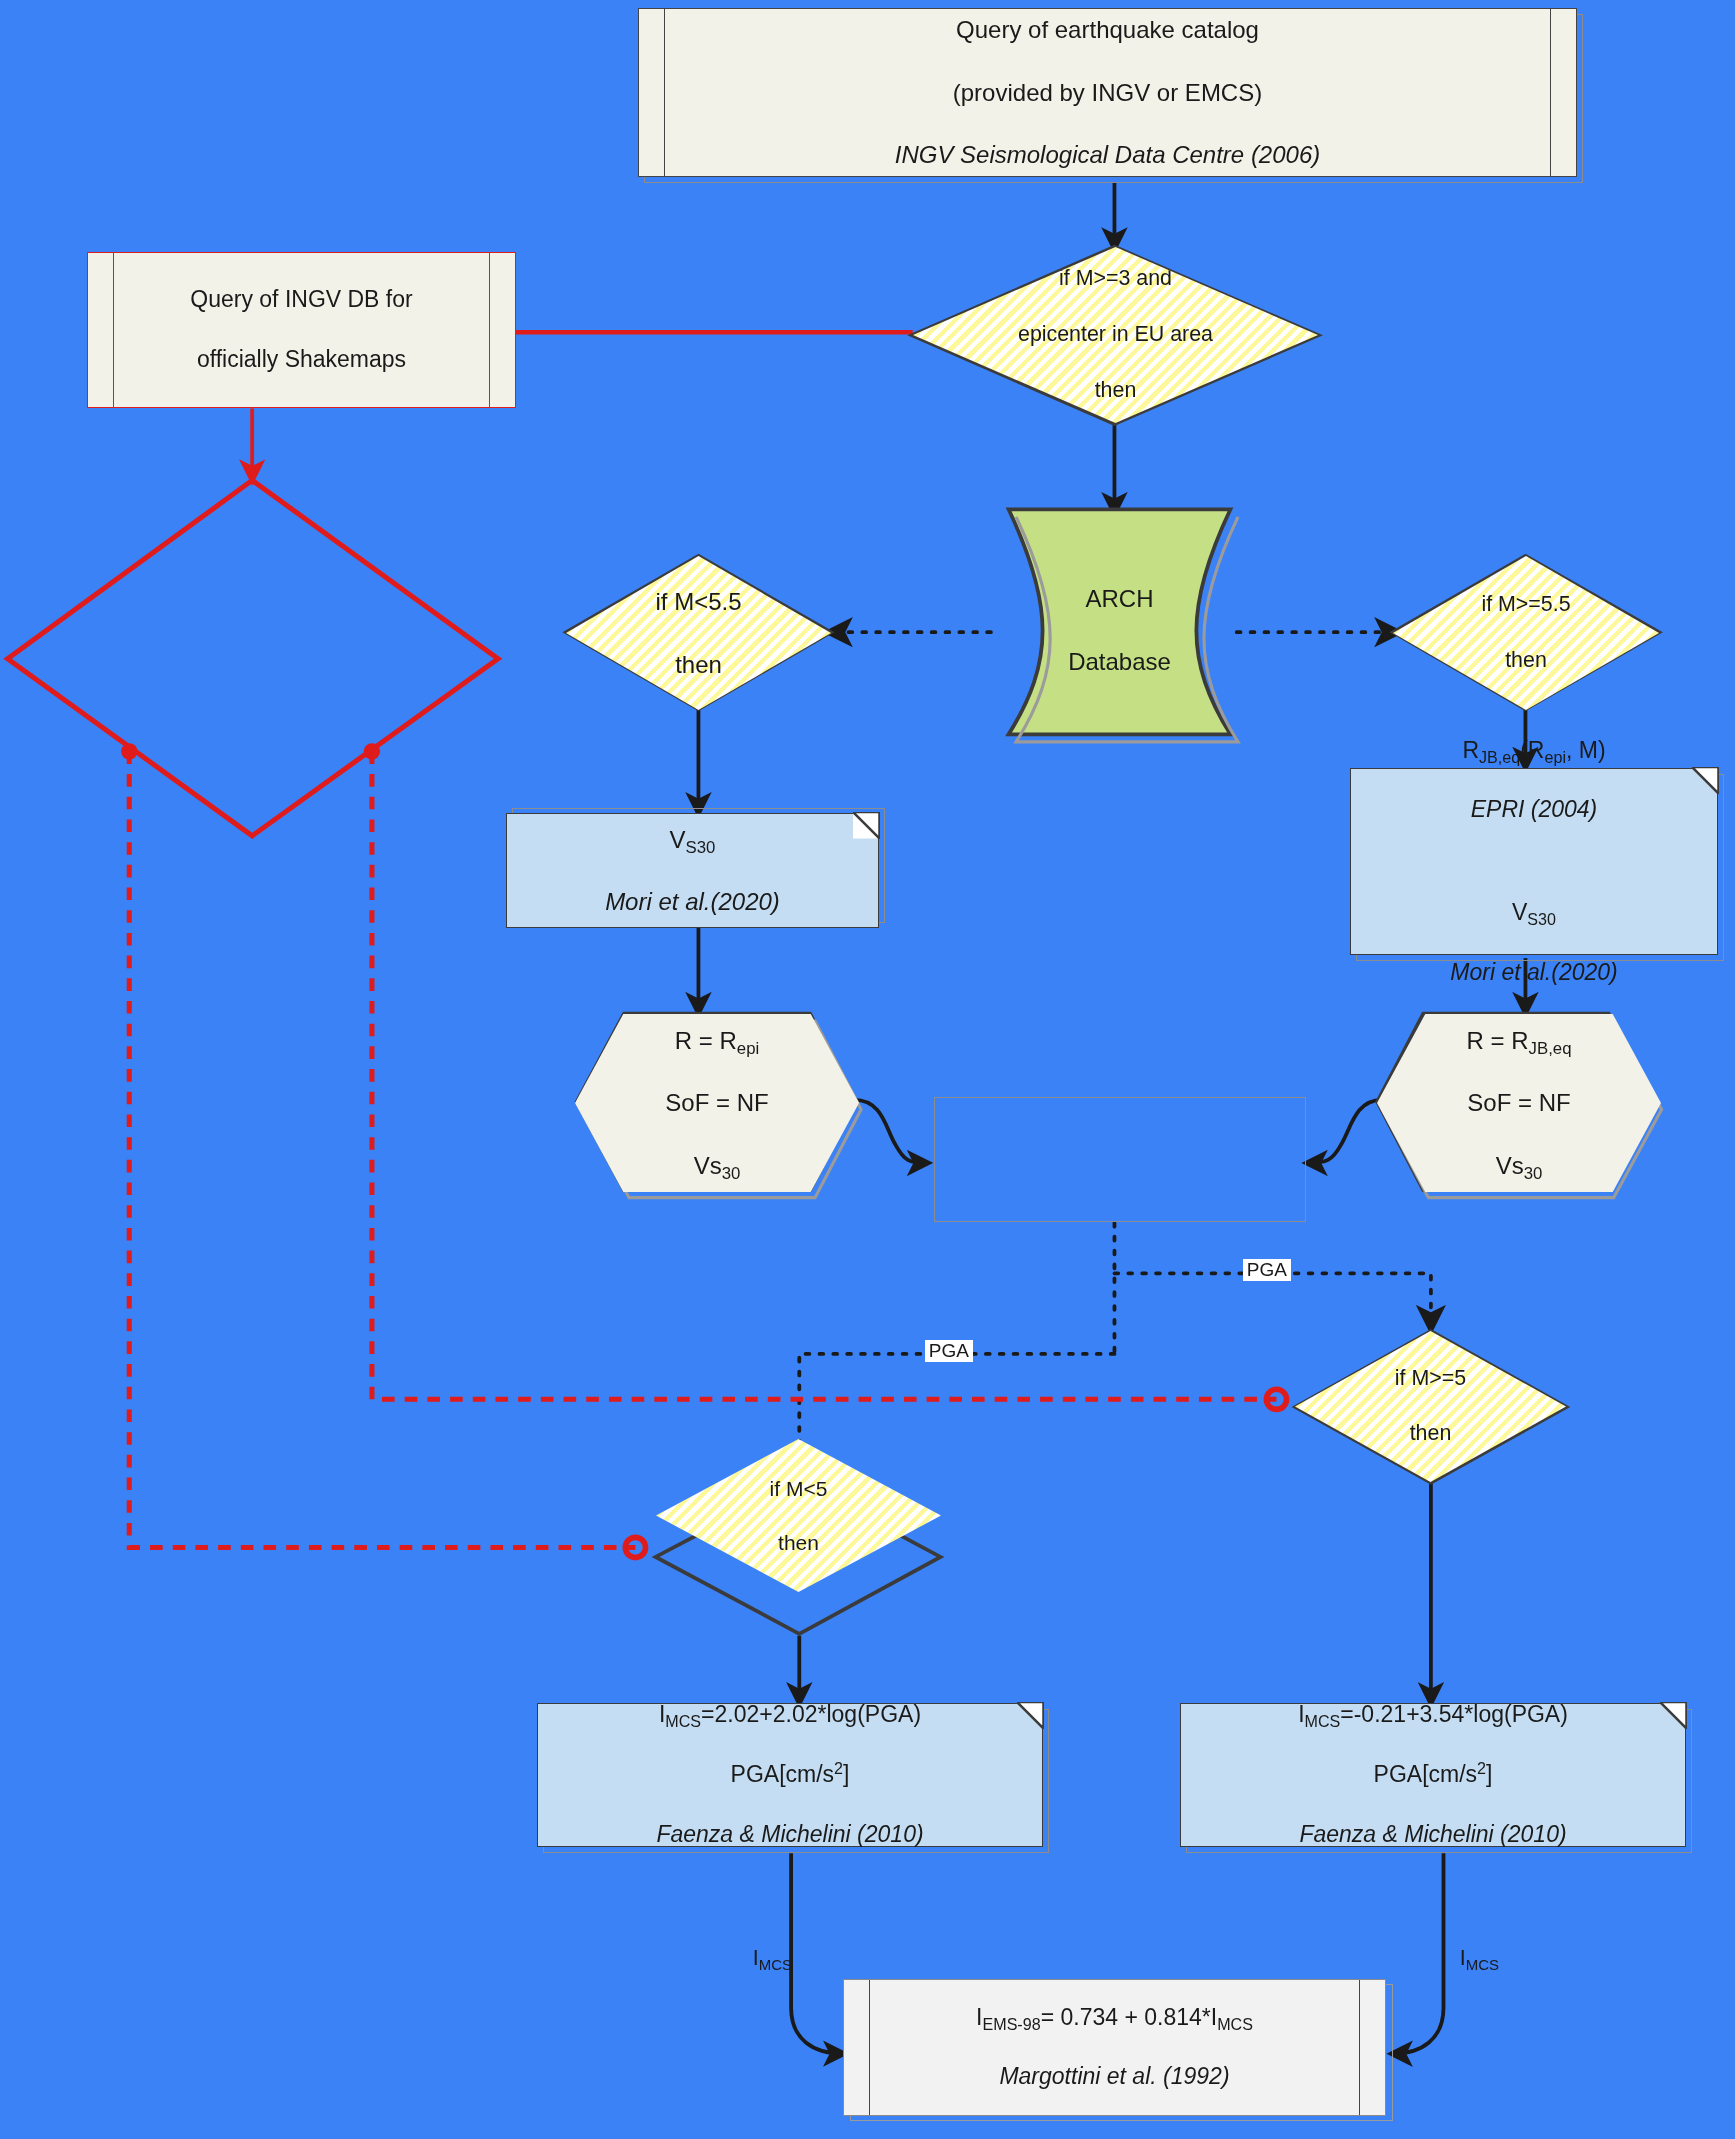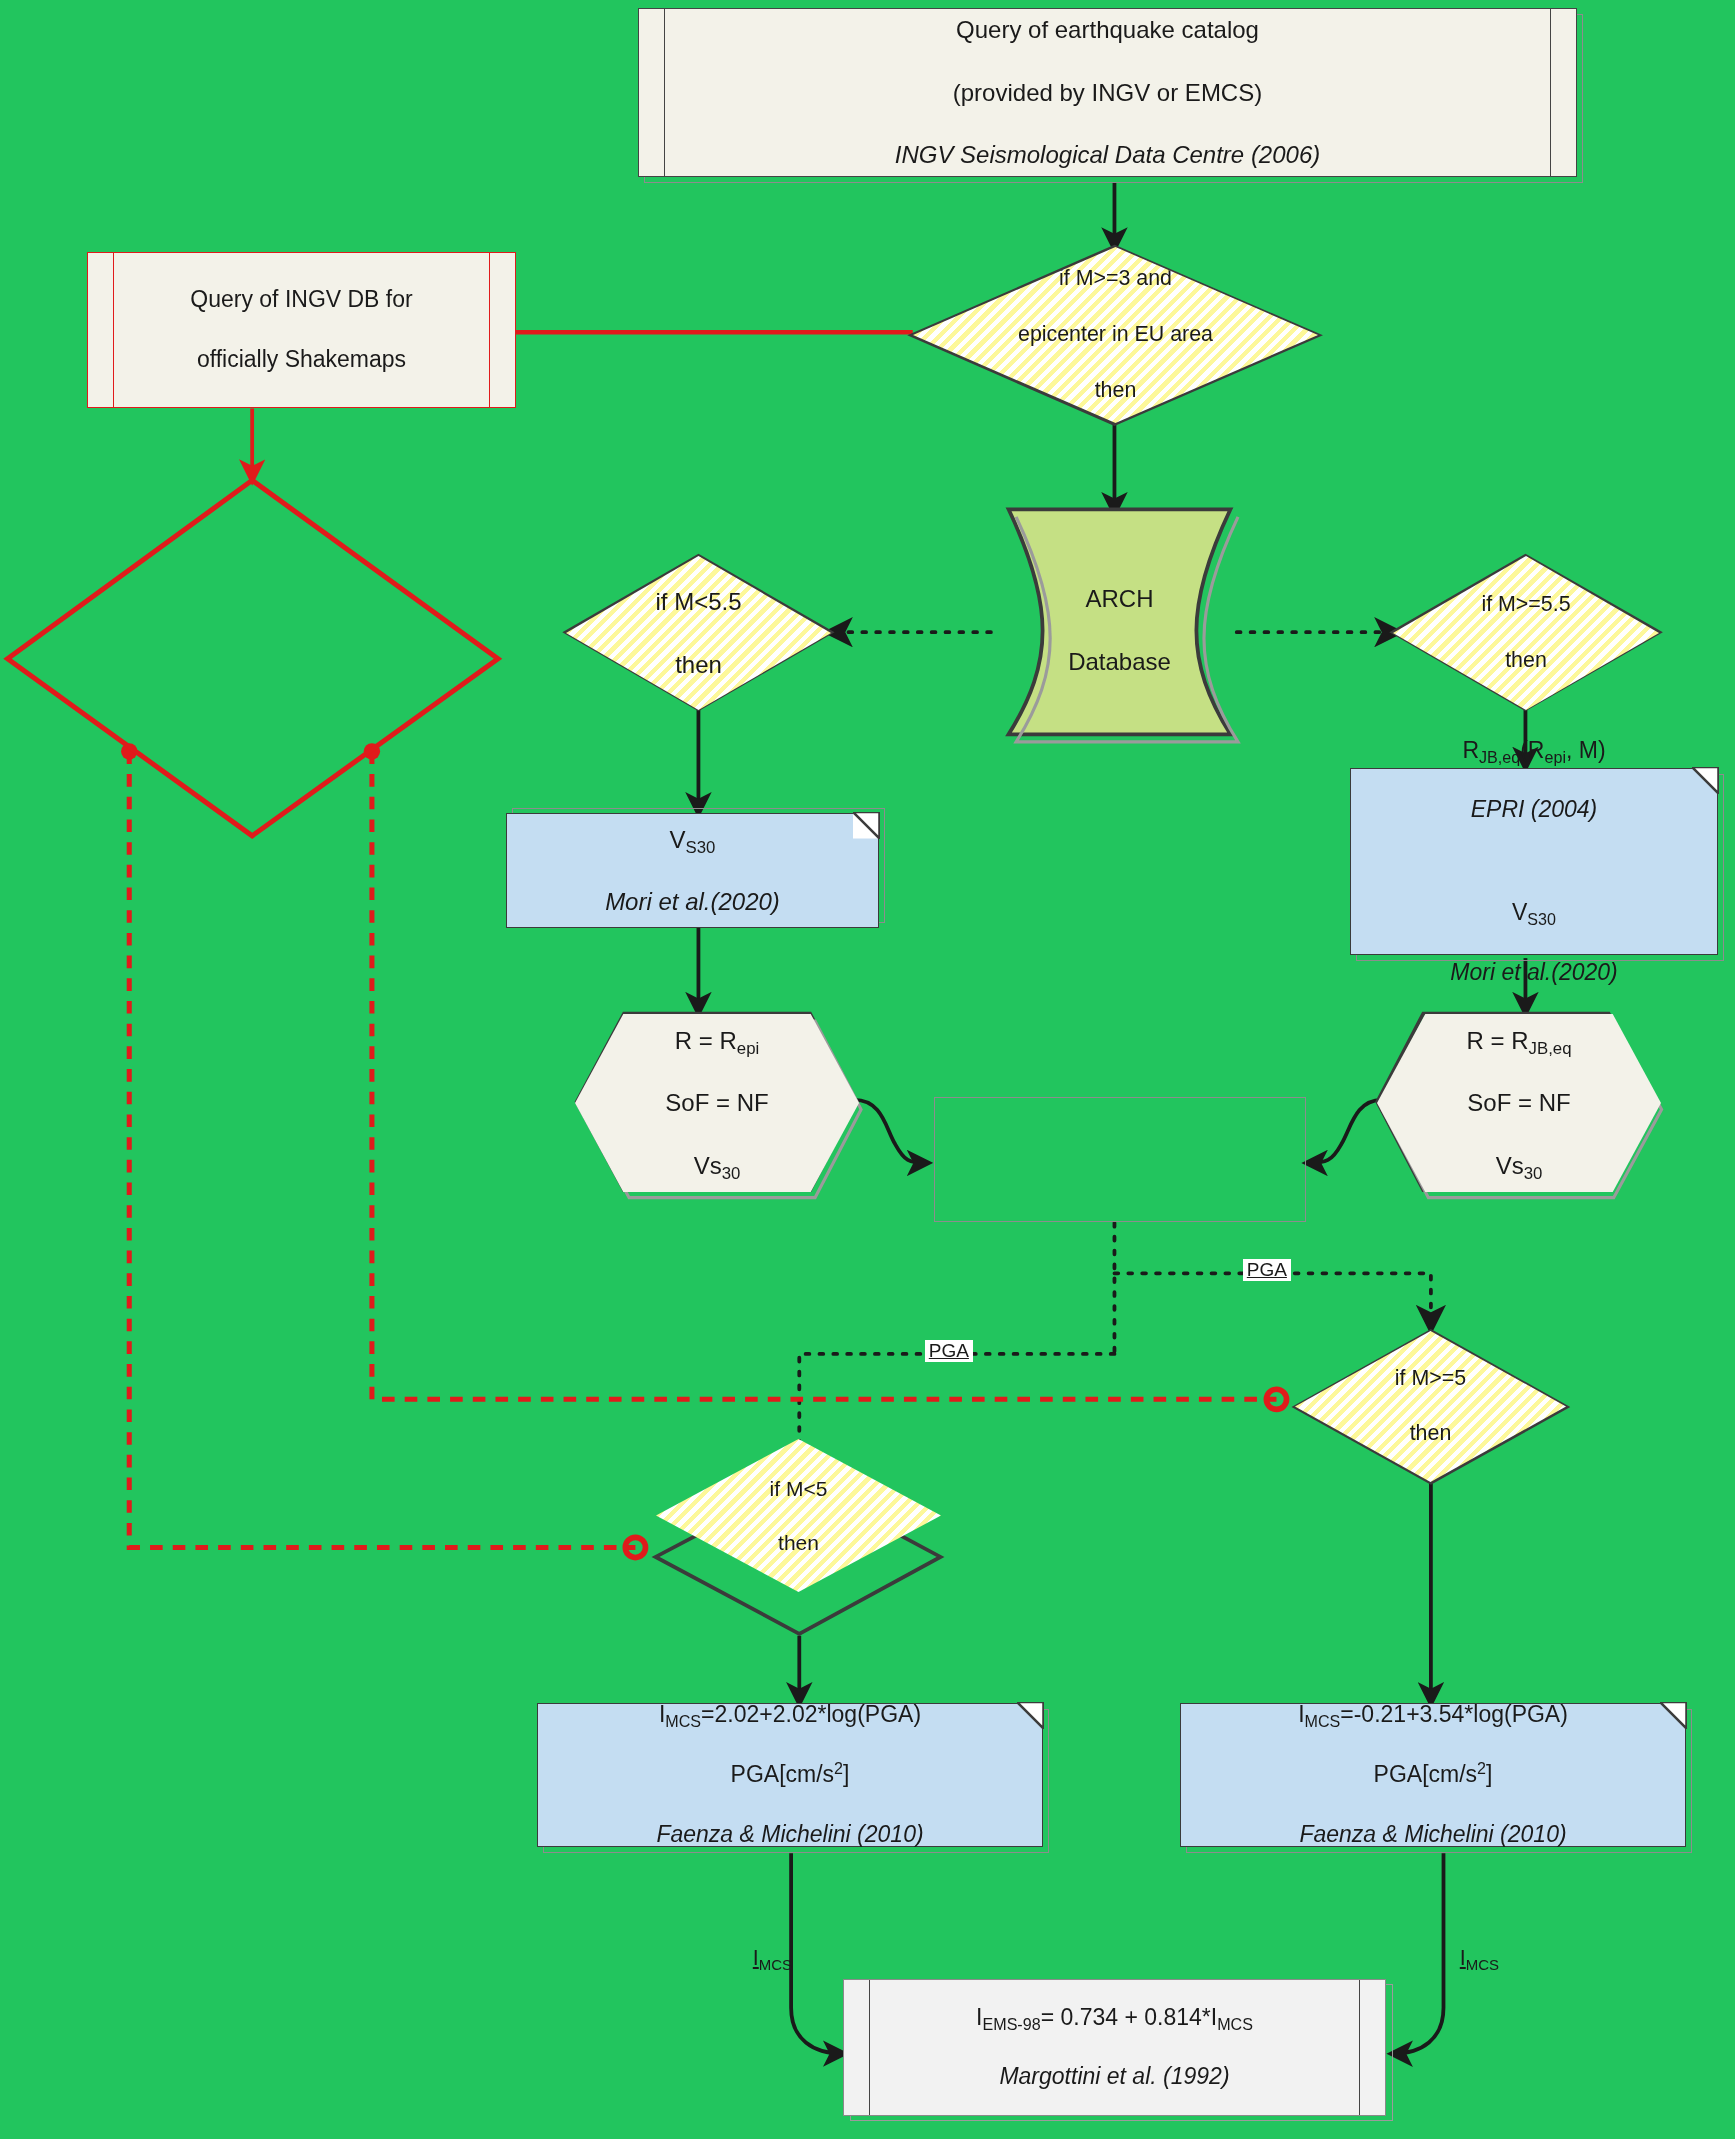--- a/index.html
+++ b/index.html
@@ -8,21 +8,21 @@
     padding: 0;
     background: #ffffff;
   }
   body {
     font-family: "Liberation Sans", sans-serif;
   }
   #canvas {
     position: relative;
     width: 1736px;
     height: 2140px;
-    background: #22c55e;
+    background: #3b82f6;
     overflow: hidden;
   }
   #edges {
     position: absolute;
     left: 0; top: 0;
     width: 1736px;
     height: 2140px;
     pointer-events: none;
   }
   .node {
@@ -94,21 +94,20 @@
 
   
   .edgelabel {
     position: absolute;
     font-size: 19px;
     color: #1a1a1a;
     background: #ffffff;
     padding: 0 3.8px;
     white-space: nowrap;
     z-index: 5;
-    text-decoration: underline;
   }
   .edgelabel.plain { background: transparent; }
 
   sub { font-size: 0.70em; vertical-align: baseline; position: relative; top: 0.32em; }
   sup { font-size: 0.70em; vertical-align: baseline; position: relative; top: -0.50em; }
 </style>
 </head>
 <body>
 
 <div id="canvas">

